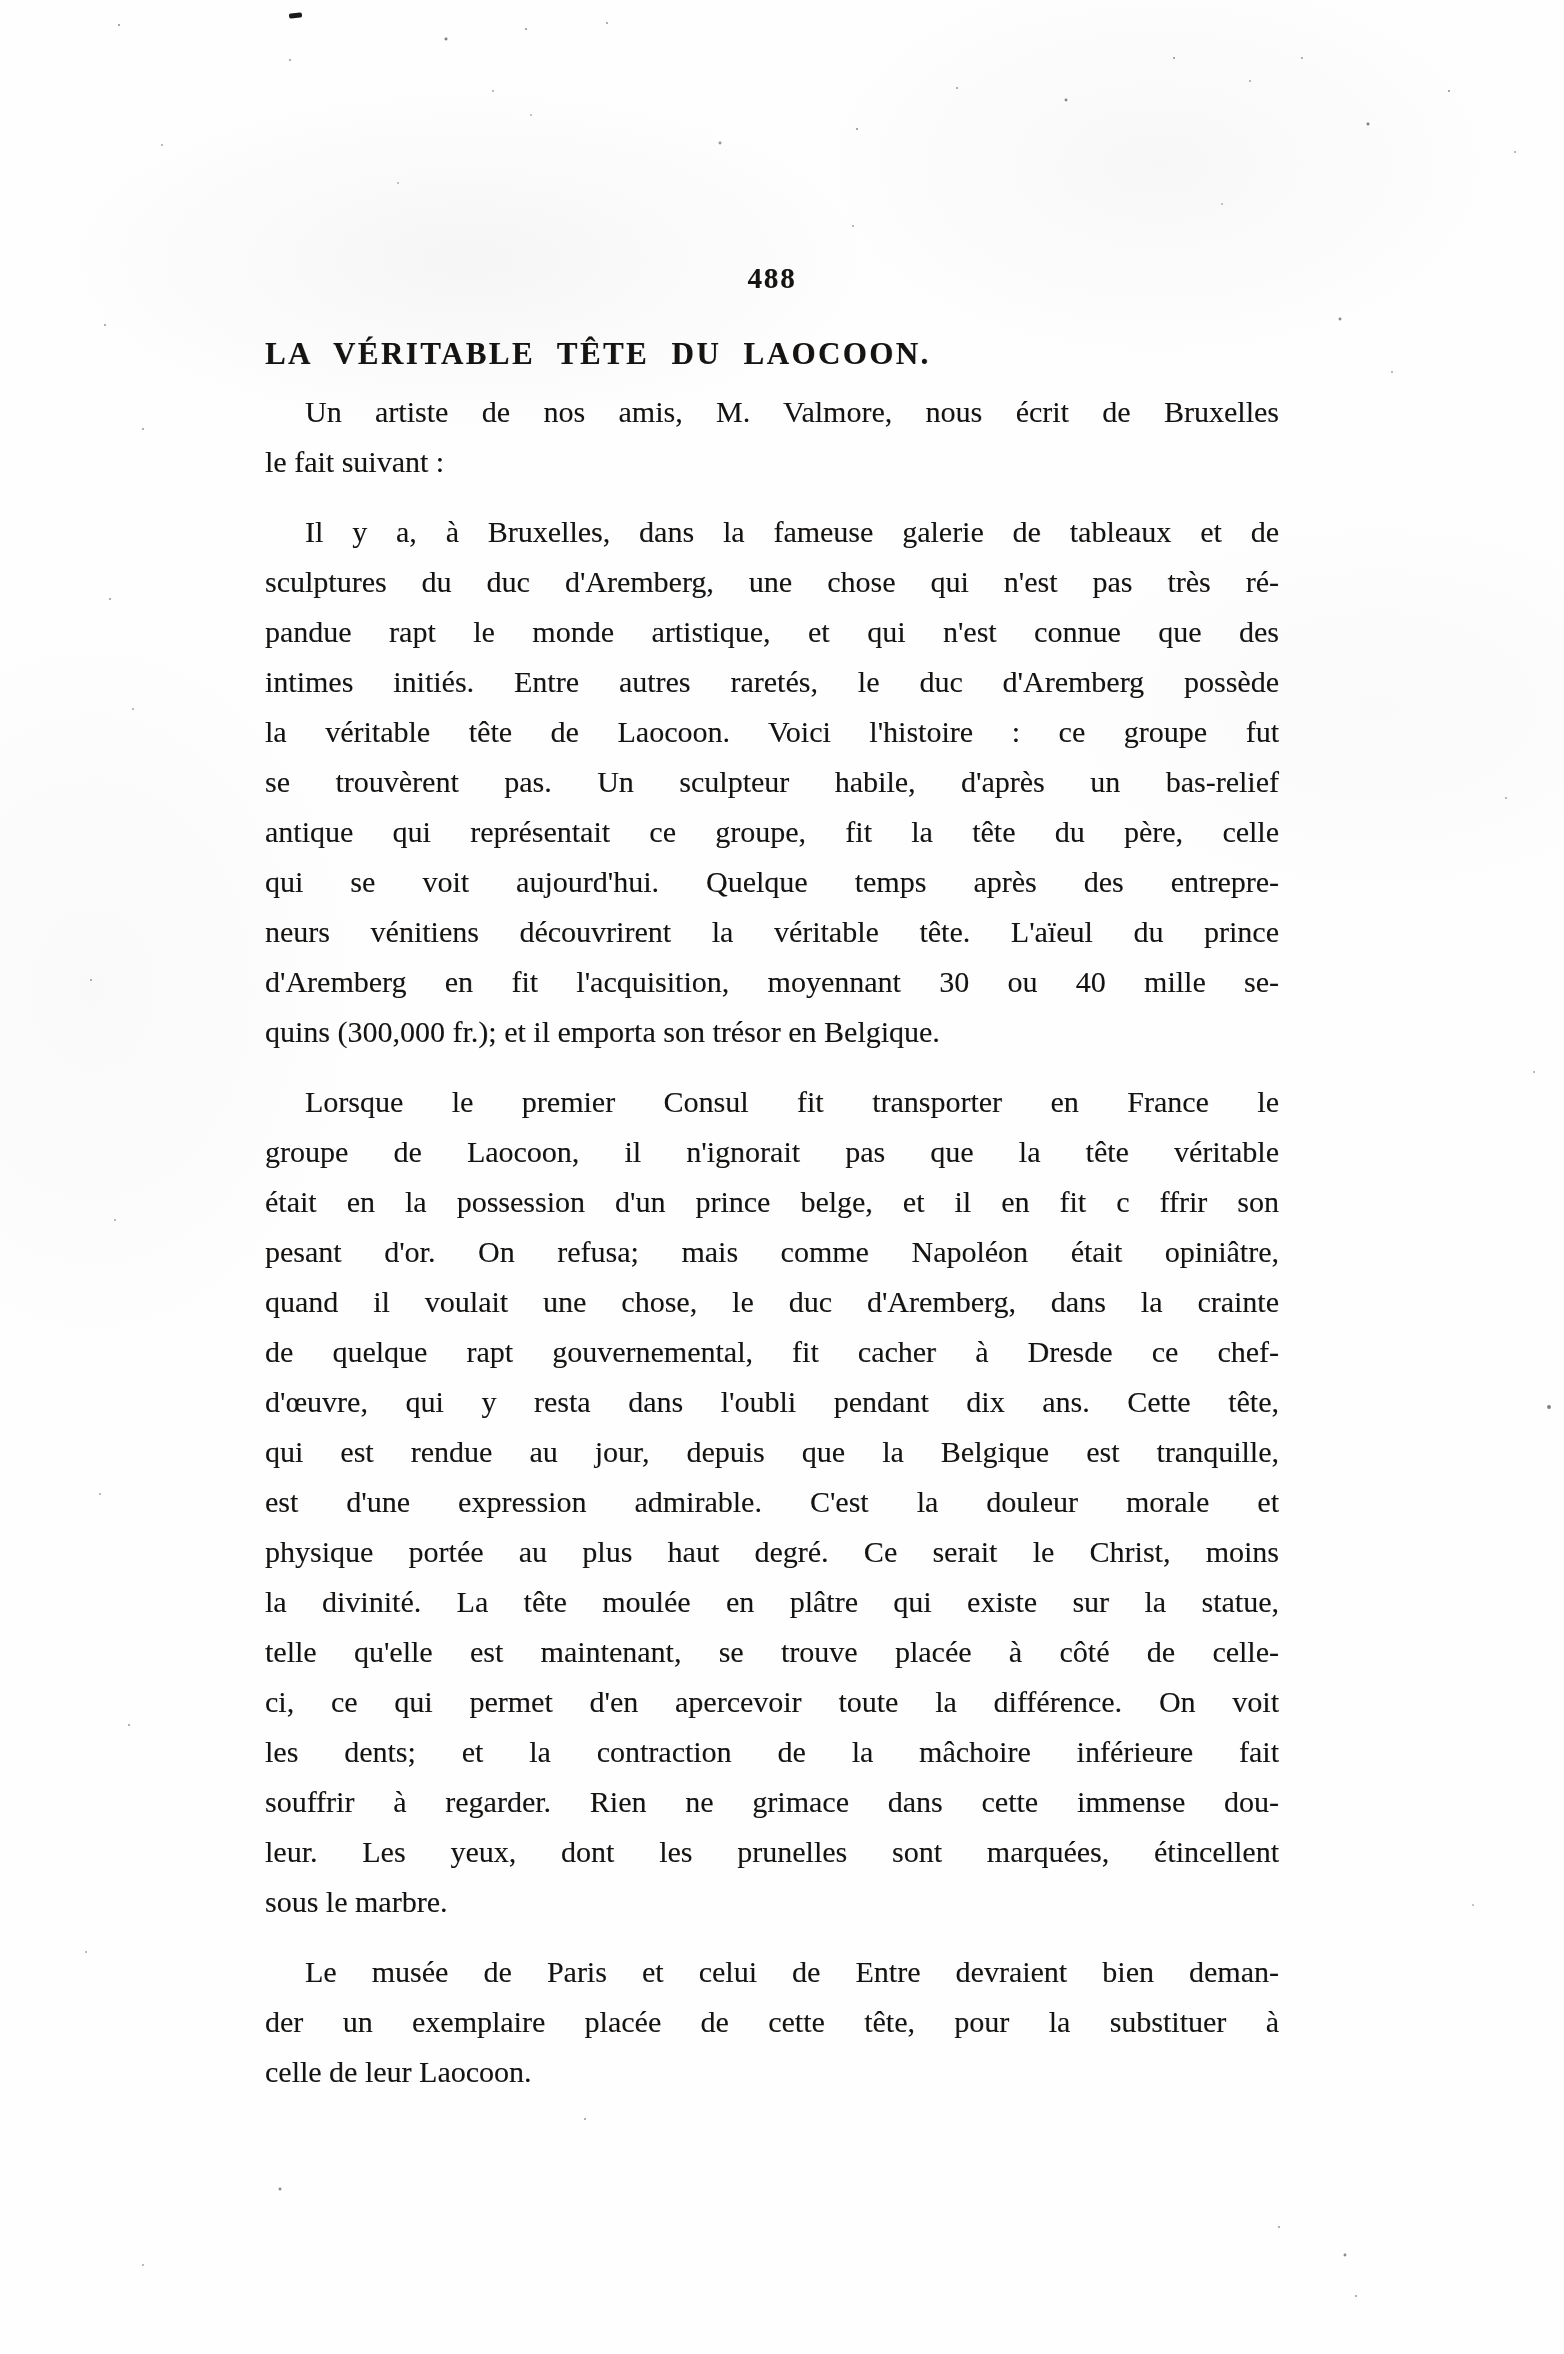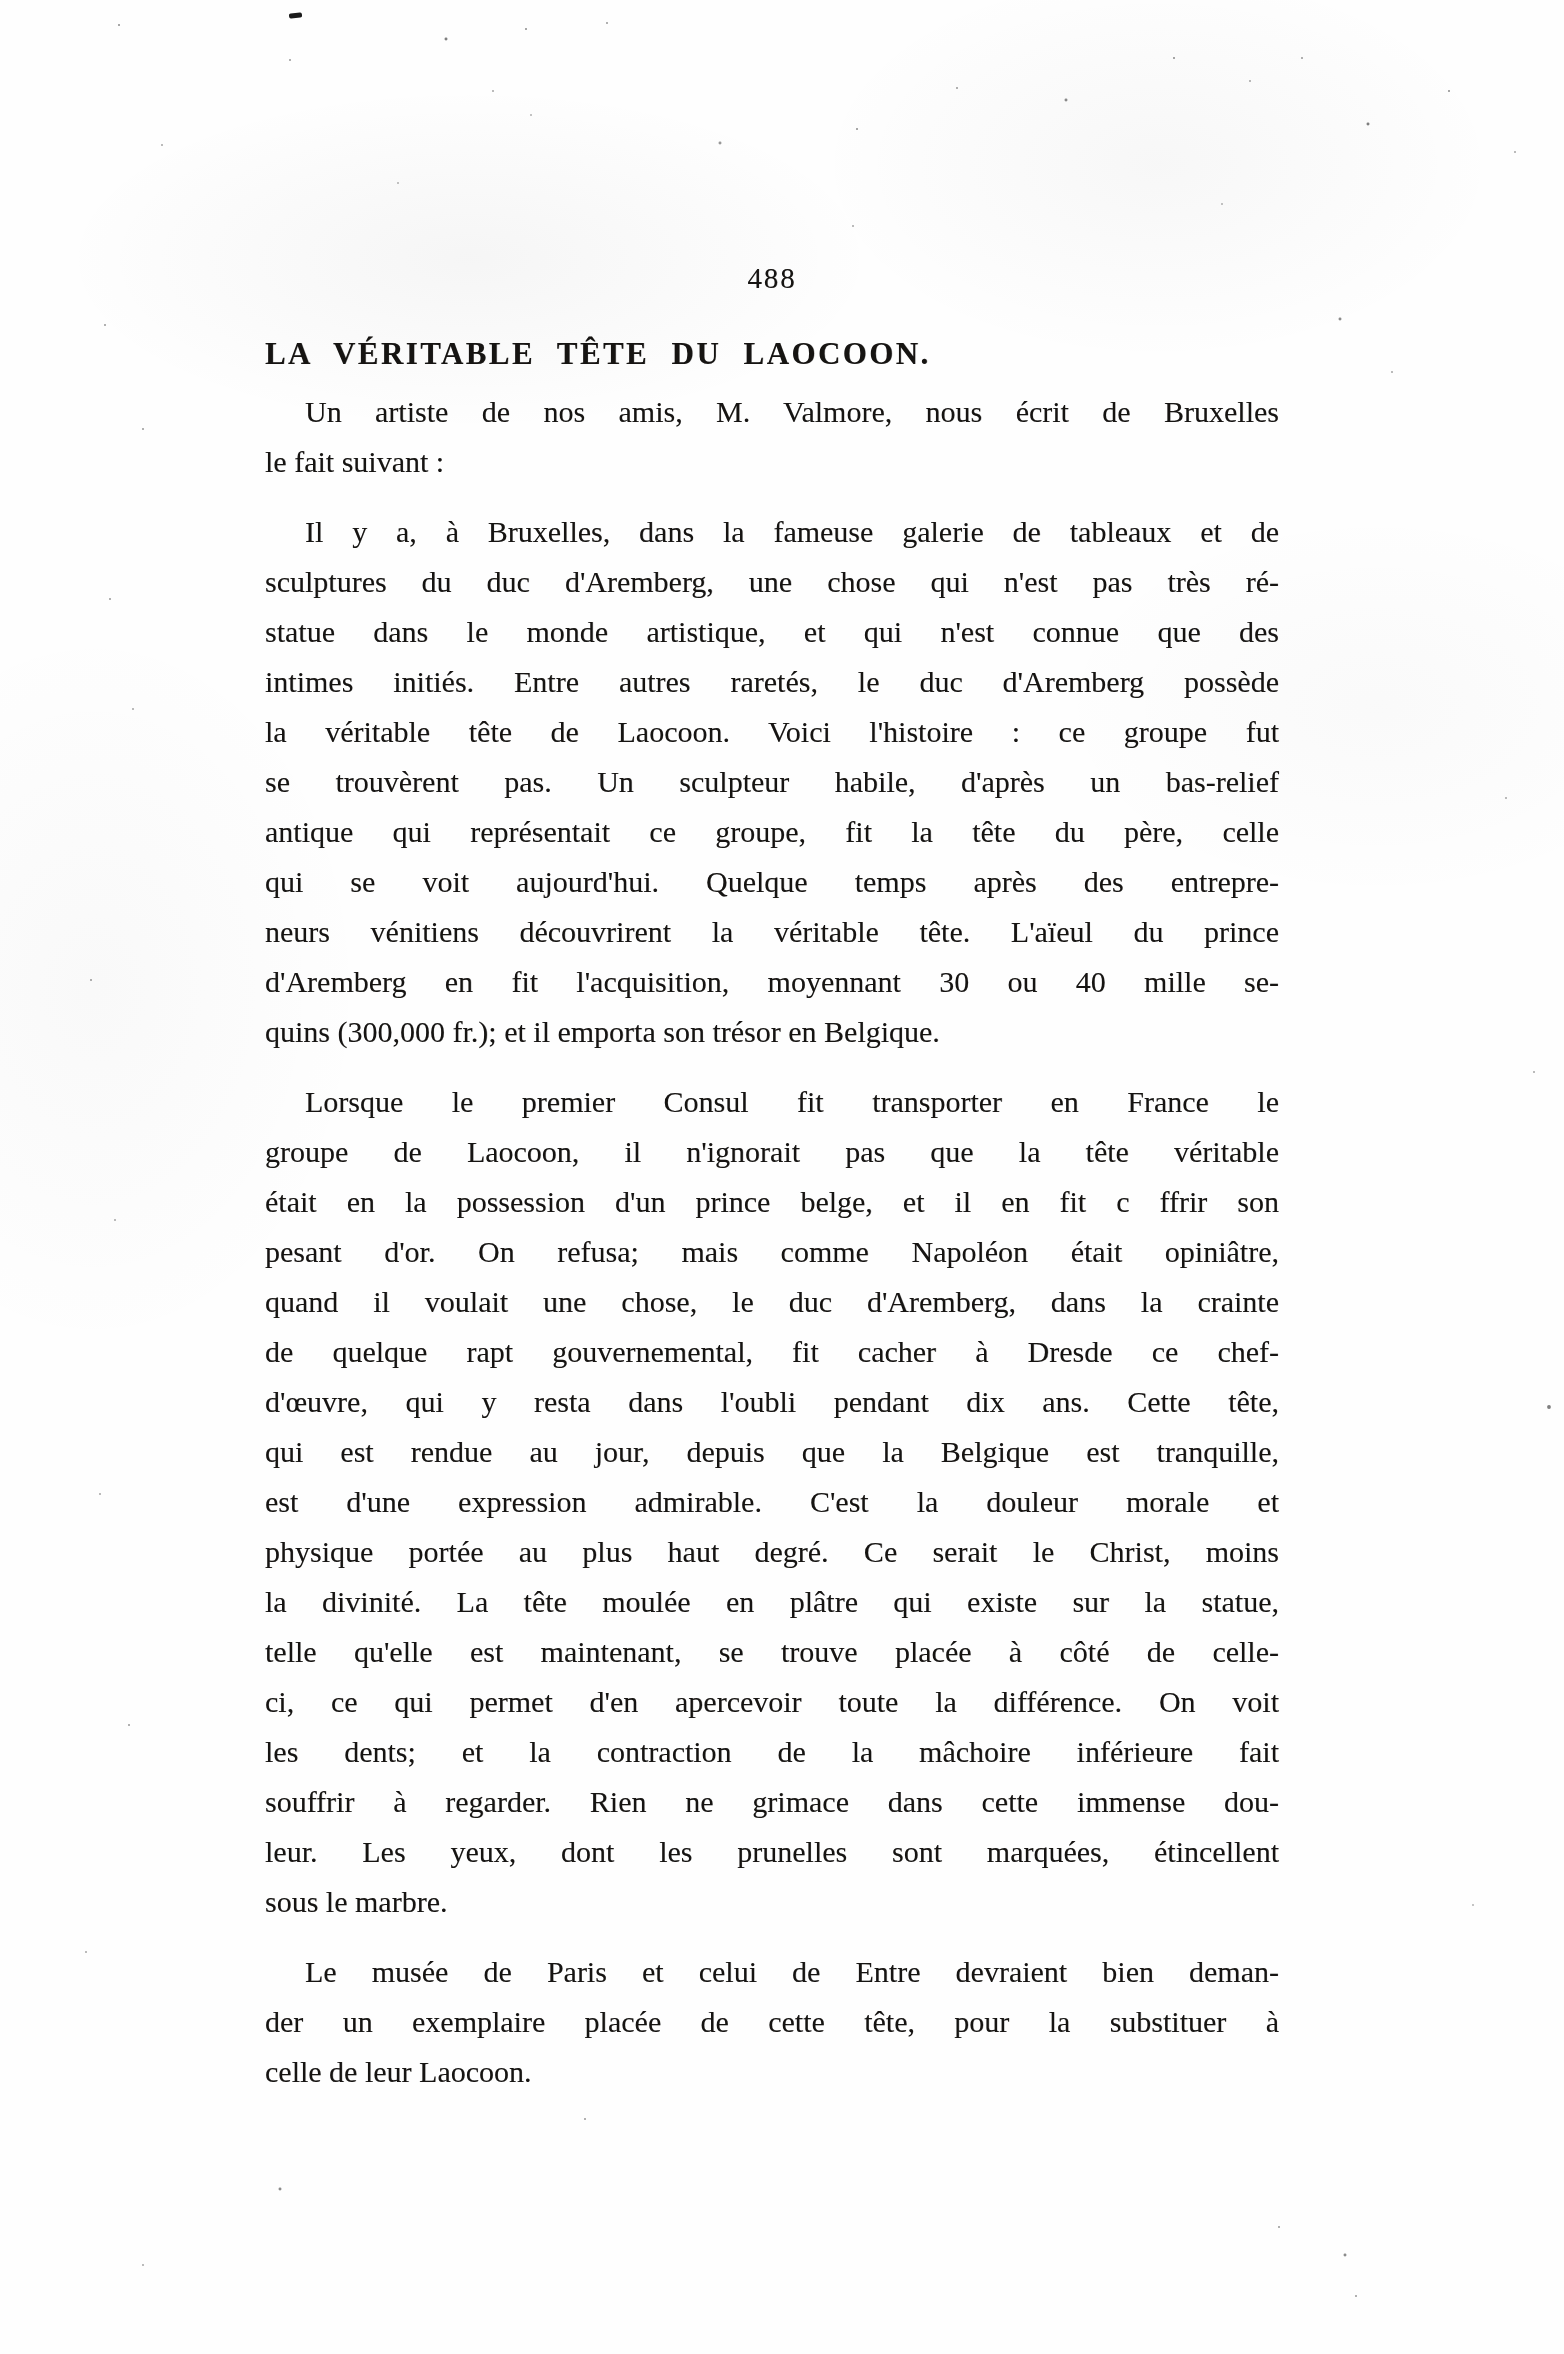--- a/index.html
+++ b/index.html
@@ -85,20 +85,21 @@
     left: 265px;
     top: 262px;
     width: 1014px;
   }
   .page-number {
     text-align: center;
     font-size: 29px;
     letter-spacing: 1.9px;
     margin: 0 0 41px 0;
     text-shadow: 0.4px 0.4px 0.4px rgba(0,0,0,0.35);
+    font-weight: bold;
   }
   .article-title {
     text-align: left;
     font-size: 31px;
     font-weight: bold;
     letter-spacing: 2.4px;
     word-spacing: 12.3px;
     margin: 0 0 15px 0;
     text-shadow: 0.4px 0.4px 0.5px rgba(0,0,0,0.30);
   }
@@ -127,21 +128,21 @@
     <div class="page-number">488</div>
     <h1 class="article-title">LA VÉRITABLE TÊTE DU LAOCOON.</h1>
     <div class="article-body">
         <div class="paragraph">
           <div class="text-line indent">Un artiste de nos amis, M. Valmore, nous écrit de Bruxelles</div>
           <div class="text-line last">le fait suivant :</div>
         </div>
         <div class="paragraph">
           <div class="text-line indent">Il y a, à Bruxelles, dans la fameuse galerie de tableaux et de</div>
           <div class="text-line">sculptures du duc d'Aremberg, une chose qui n'est pas très ré-</div>
-          <div class="text-line">statue dans le monde artistique, et qui n'est connue que des</div>
+          <div class="text-line">pandue rapt le monde artistique, et qui n'est connue que des</div>
           <div class="text-line">intimes initiés. Entre autres raretés, le duc d'Aremberg possède</div>
           <div class="text-line">la véritable tête de Laocoon. Voici l'histoire : ce groupe fut</div>
           <div class="text-line">se trouvèrent pas. Un sculpteur habile, d'après un bas-relief</div>
           <div class="text-line">antique qui représentait ce groupe, fit la tête du père, celle</div>
           <div class="text-line">qui se voit aujourd'hui. Quelque temps après des entrepre-</div>
           <div class="text-line">neurs vénitiens découvrirent la véritable tête. L'aïeul du prince</div>
           <div class="text-line">d'Aremberg en fit l'acquisition, moyennant 30 ou 40 mille se-</div>
           <div class="text-line last">quins (300,000 fr.); et il emporta son trésor en Belgique.</div>
         </div>
         <div class="paragraph">

